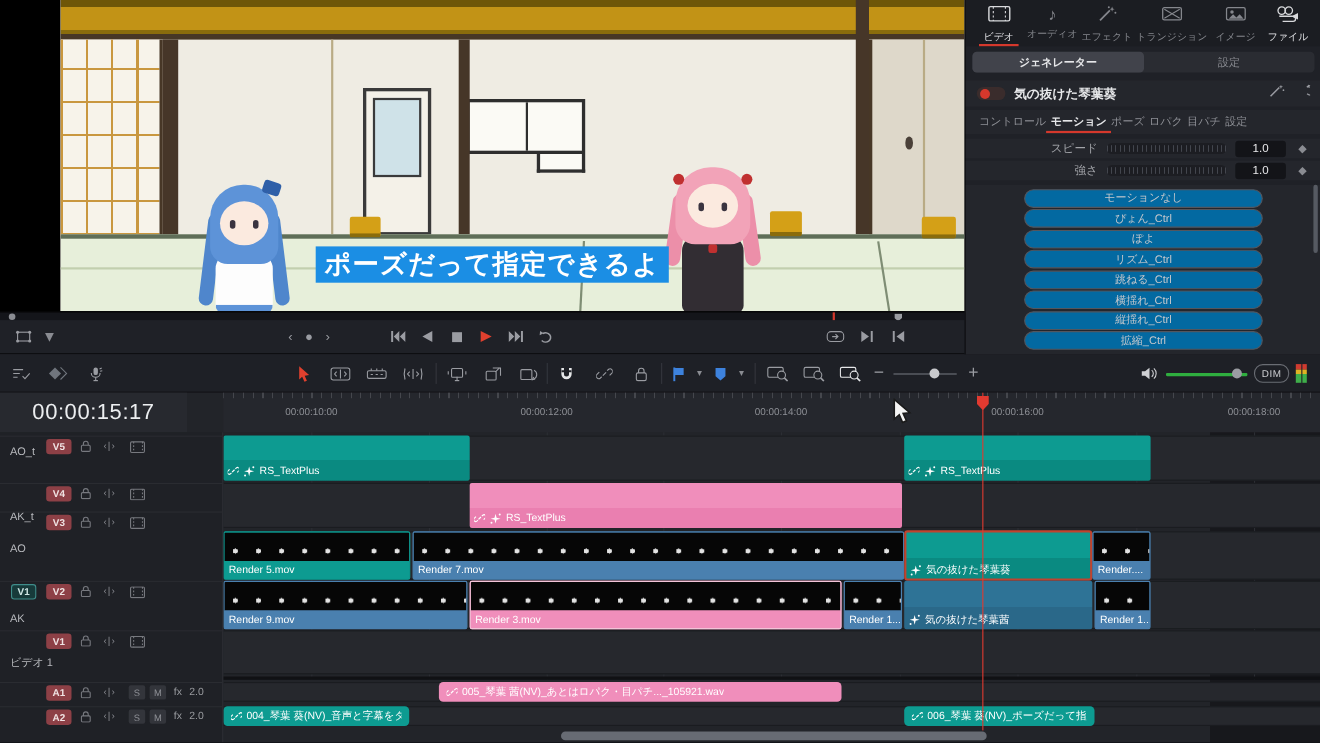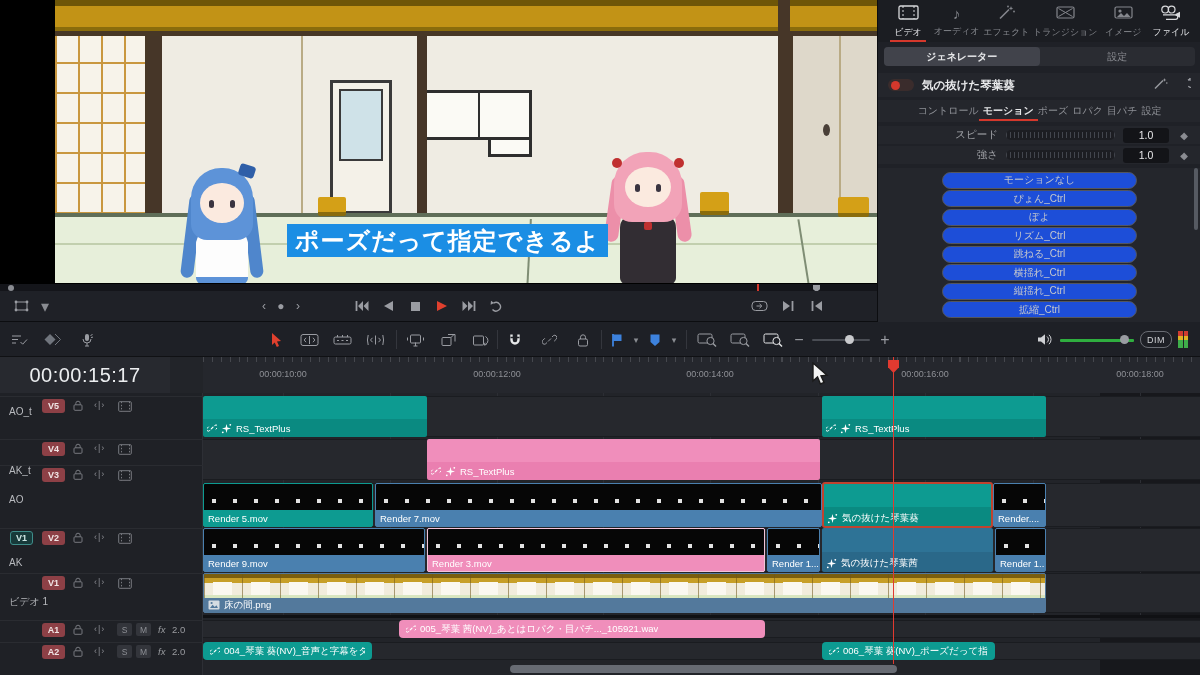--- a/index.html
+++ b/index.html
@@ -80,21 +80,21 @@
   .lane{position:absolute;left:0;width:997px;background:#26282d;border-top:1px solid #1a1c20;border-bottom:1px solid #1a1c20}
   .gline{position:absolute;top:0;bottom:57px;width:1px;background:#2c2e34}
   .thead{position:absolute;left:0;width:203px}
   .badge{position:absolute;width:23px;height:14px;border-radius:3px;background:#8d4046;color:#f0e3e3;
     font-size:9px;font-weight:bold;display:flex;align-items:center;justify-content:center}
   .badge.dest{background:#173a3a;border:1px solid #3f8d8a;color:#cfe6e4}
   .hico{position:absolute;color:#8a8c92;font-size:9px;display:flex;align-items:center}
   .smbtn{position:absolute;width:15px;height:13px;border-radius:2px;background:#33353b;color:#8e9096;
     font-size:8.5px;display:flex;align-items:center;justify-content:center}
   .tname{position:absolute;left:9px;color:#b8babe;font-size:10px;white-space:nowrap}
-  .fx{position:absolute;color:#9a9ca0;font-size:9.5px;font-style:italic}
+  .fx{position:absolute;color:#9a9ca0;font-size:9.5px;}
 
   .clip{position:absolute;border-radius:2px;overflow:hidden;color:#fff;font-size:9.5px}
   .clip .bar{position:absolute;left:0;right:0;bottom:0;height:16px;display:flex;align-items:center;gap:4px;padding:0 4px;white-space:nowrap;overflow:hidden}
   .clip .thumb{position:absolute;left:0;right:0;top:0;bottom:16px;background:#060606;
     background-image:radial-gradient(circle 2.4px at 10px 17px,#e3e3e3 90%,transparent);background-size:21px 26px}
   .clip.kind-solid .bar{height:18px}
   .clip.sel-red{outline:2px solid #c0432f;outline-offset:-1px}
   .clip.sel-light{outline:1px solid #f2c4d8;outline-offset:-1px}
   .clip.kind-audio{border-radius:4px;display:flex;align-items:center;gap:4px;padding:0 7px;white-space:nowrap}
   .clip.kind-image .thumb{bottom:14px;background:
@@ -117,34 +117,34 @@
   .itab .lbl{font-size:9px;color:#85878d;margin-top:2px;white-space:nowrap}
   .itab.bright .lbl{color:#e2e3e6}
   .itab.active:after{content:"";position:absolute;left:4px;right:4px;bottom:0;height:2px;background:#d5382c}
   #subtabs{position:absolute;left:6px;top:47px;width:311px;height:19px;display:flex;background:#2a2c32;border-radius:4px}
   .stab{flex:1;display:flex;align-items:center;justify-content:center;font-size:10px;color:#8a8c92;border-radius:4px}
   .stab.active{background:#41434b;color:#e6e7e9;font-weight:bold}
   #genhead{position:absolute;left:0;top:73px;width:323px;height:24px;display:flex;align-items:center;padding:0 10px;gap:8px;background:#24262c}
   #gen-toggle{width:26px;height:12px;border-radius:6px;background:#3a2c2c;position:relative}
   #gen-toggle:before{content:"";position:absolute;left:3px;top:1.5px;width:9px;height:9px;border-radius:50%;background:#d5382c}
   #gen-title{font-size:11.5px;font-weight:bold;color:#e8e9eb;flex:1}
-  #gentabs{position:absolute;left:0;top:100px;width:323px;height:22px;display:flex;justify-content:center;padding:0 10px;background:#24262c}
+  #gentabs{position:absolute;left:0;top:100px;width:323px;height:22px;display:flex;justify-content:flex-start;padding:0 10px;background:#24262c}
   .gtab{position:relative;display:flex;align-items:center;font-size:10px;color:#8e9096;padding:0 2px}
   .gtab.active{color:#e6e7e9;font-weight:bold}
   .gtab.active:after{content:"";position:absolute;left:-2px;right:-2px;bottom:1px;height:2px;background:#d5382c}
   .prow{position:absolute;left:0;width:323px;height:18px;display:flex;align-items:center;gap:8px;padding:0 10px;background:#24262c}
   .prow .pl{width:110px;text-align:right;color:#a2a4a9;font-size:10.5px}
   .prow .ptrack{flex:1;height:10px;border-radius:5px;background:#1c1d22;
     background-image:repeating-linear-gradient(90deg,#43464e 0 1px,transparent 1px 4px);background-size:100% 6px;background-position:0 2px;background-repeat:no-repeat}
   .prow .pval{width:46px;height:15px;border-radius:3px;background:#131418;color:#e8e8ea;font-size:10.5px;
     display:flex;align-items:center;justify-content:center}
   .prow .kf{color:#8a8c92;font-size:10px;width:14px;text-align:center}
   #presets{position:absolute;left:0;top:168px;width:323px;height:154px;overflow:hidden;background:#24262c;padding-top:2px}
-  .preset{width:195px;height:17px;margin:1.5px auto;border:1px solid #53565e;border-radius:9px;
-    color:#c6c8cc;font-size:10px;display:flex;align-items:center;justify-content:center;background:#1d4ed8}
+  .preset{width:217px;height:17px;margin:1.5px auto;border:1px solid #53565e;border-radius:9px;
+    color:#c6c8cc;font-size:10px;display:flex;align-items:center;justify-content:center;background:#0369a1}
   #insp-scroll{position:absolute;left:316px;top:168px;width:4px;height:62px;border-radius:2px;background:#565a62}
 </style>
 </head>
 <body>
 
 <div id="stage">
 
   <div id="viewer" class="abs">
     <div id="video-frame">
       <div class="ceiling"></div>
@@ -551,33 +551,20 @@
             </span>
             <span>気の抜けた琴葉茜</span>
           </div>
         </div>
         <div class="clip kind-film" style="left: 792px; top: 135px; width: 51px; height: 44px; border: 1px solid rgb(74, 128, 175); background: rgb(74, 128, 175);">
           <div class="thumb"></div>
       <div class="bar" style="background:#4a80af">
             <span>Render 1...</span>
           </div>
         </div>
-        <div class="clip kind-image" style="left: 0px; top: 180px; width: 843px; height: 40px; border: 1px solid rgb(83, 121, 156); background: rgb(83, 121, 156);">
-          <div class="thumb"></div>
-      <div class="bar" style="background:#53799c">
-            <span style="display:inline-flex">
-              <svg width="12" height="10">
-                <rect x="0.5" y="0.5" width="11" height="9" rx="1" fill="#d5dce2"></rect>
-                <path d="M2 8l2.6-3.2L6.8 7l1.6-1.7L10 8z" fill="#53799c"></path>
-                <circle cx="3.6" cy="3" r="1.1" fill="#53799c"></circle>
-              </svg>
-            </span>
-            <span>床の間.png</span>
-          </div>
-        </div>
         <div class="clip kind-audio" style="left: 196px; top: 227px; width: 366px; height: 18px; background: rgb(240, 142, 187);">
           <span style="display:inline-flex">
             <svg width="10" height="10">
               <path d="M4 6.2 6.2 4" stroke="#fff" stroke-width="1.1"></path>
               <path d="M3.4 6.8l-.9.9a1.7 1.7 0 0 1-2.4-2.4l1.6-1.6M7 3.3l.9-.9a1.7 1.7 0 0 1 2.4 2.4L8.7 6.4" fill="none" stroke="#fff"></path>
             </svg>
           </span>
           <span style="overflow:hidden">005_琴葉 茜(NV)_あとはロパク・目パチ..._105921.wav</span>
         </div>
         <div class="clip kind-audio" style="left: 0px; top: 249px; width: 169px; height: 18px; background: rgb(13, 155, 145);">

